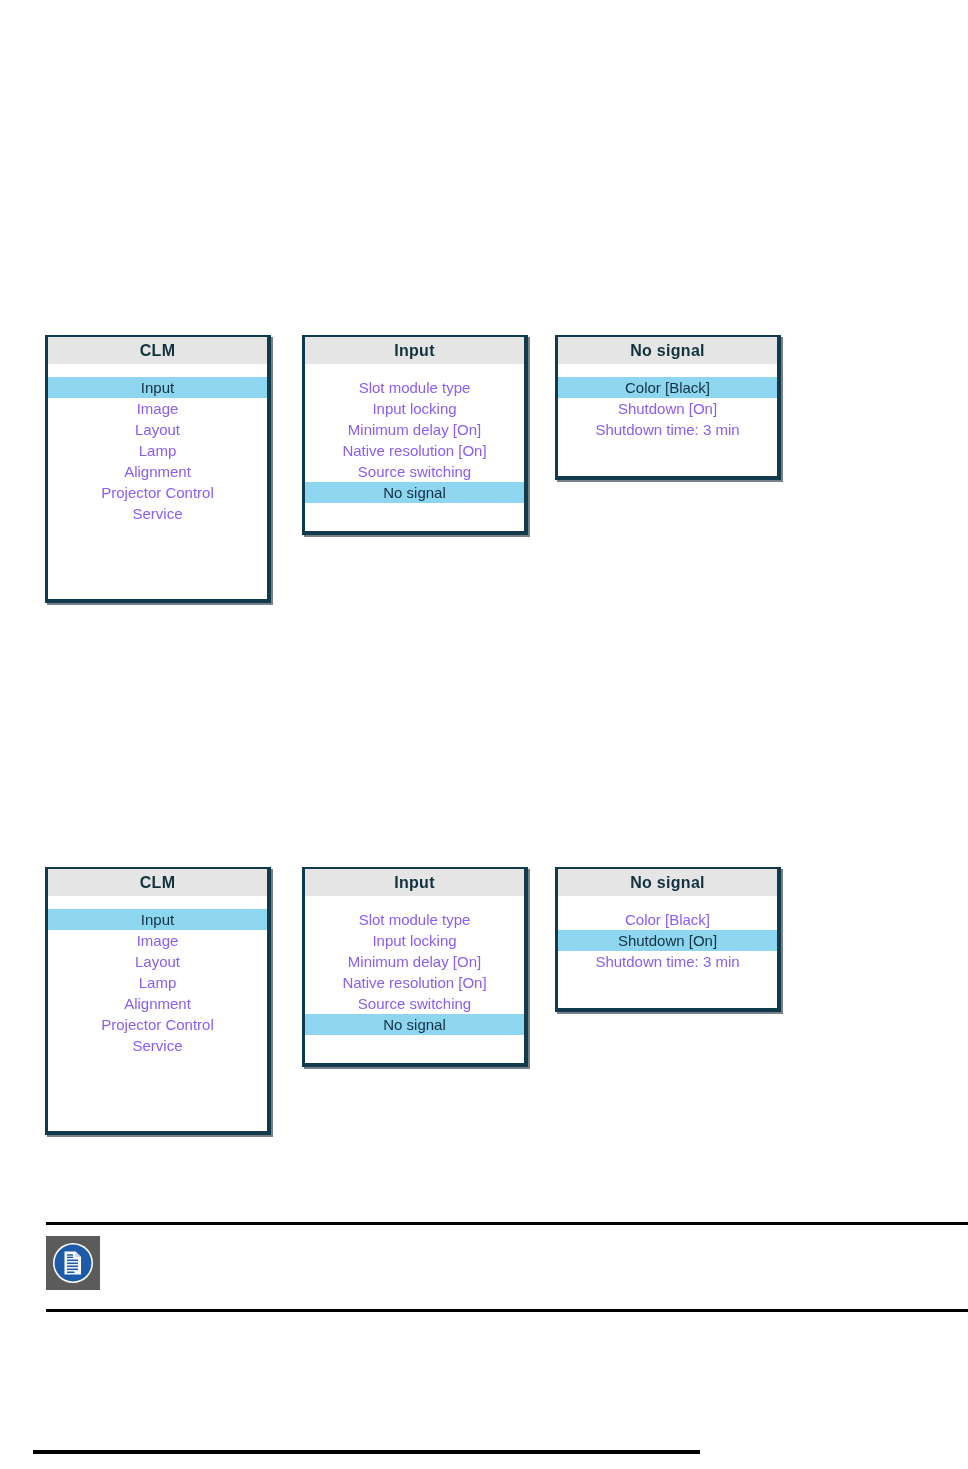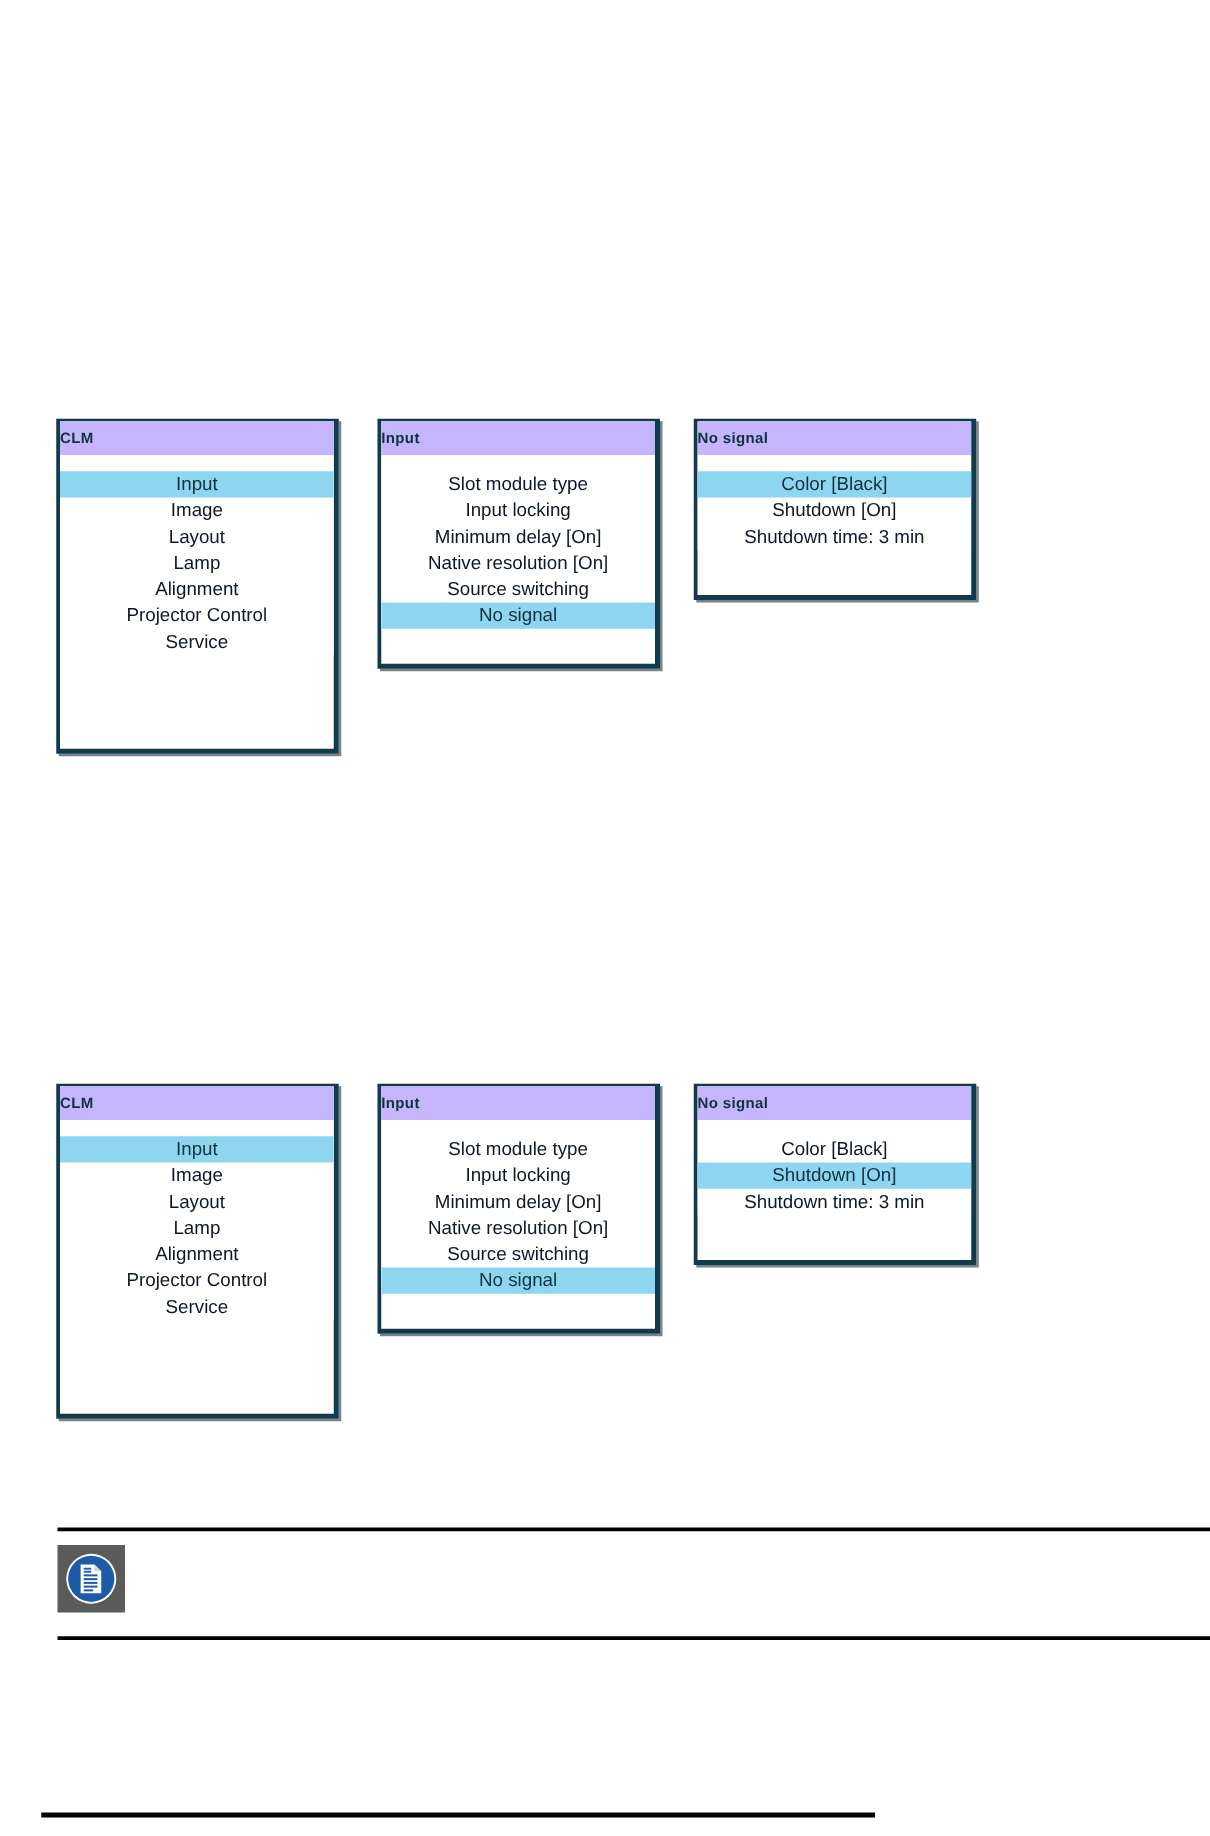--- a/index.html
+++ b/index.html
@@ -23,42 +23,42 @@
     background: #ffffff;
     border: 3px solid #123a4d;
     border-top-width: 2px;
     border-left-width: 3px;
     border-right-width: 4px;
     border-bottom-width: 4px;
     box-shadow: 2px 2px 0 rgba(10, 25, 40, 0.55);
     overflow: hidden;
   }
   .osd-title {
-    background: #c4b5fd;
+    background: #e5e5e5;
     color: #10323f;
     font-weight: bold;
-    font-size: 12px;
-    text-align: left;
+    font-size: 16px;
+    text-align: center;
     line-height: 27px;
     height: 27px;
     letter-spacing: 0.3px;
   }
   .osd-gap {
     height: 13px;
     background: #ffffff;
   }
   .osd-items {
     background: #ffffff;
   }
   .osd-item {
     font-size: 15px;
     line-height: 21px;
     height: 21px;
     text-align: center;
-    color: #0f172a;
+    color: #8b5cf6;
     white-space: nowrap;
   }
   .osd-item.selected {
     background: #8ed5f0;
     color: #10323f;
   }
   .osd-filler {
     background: #ffffff;
   }
 

